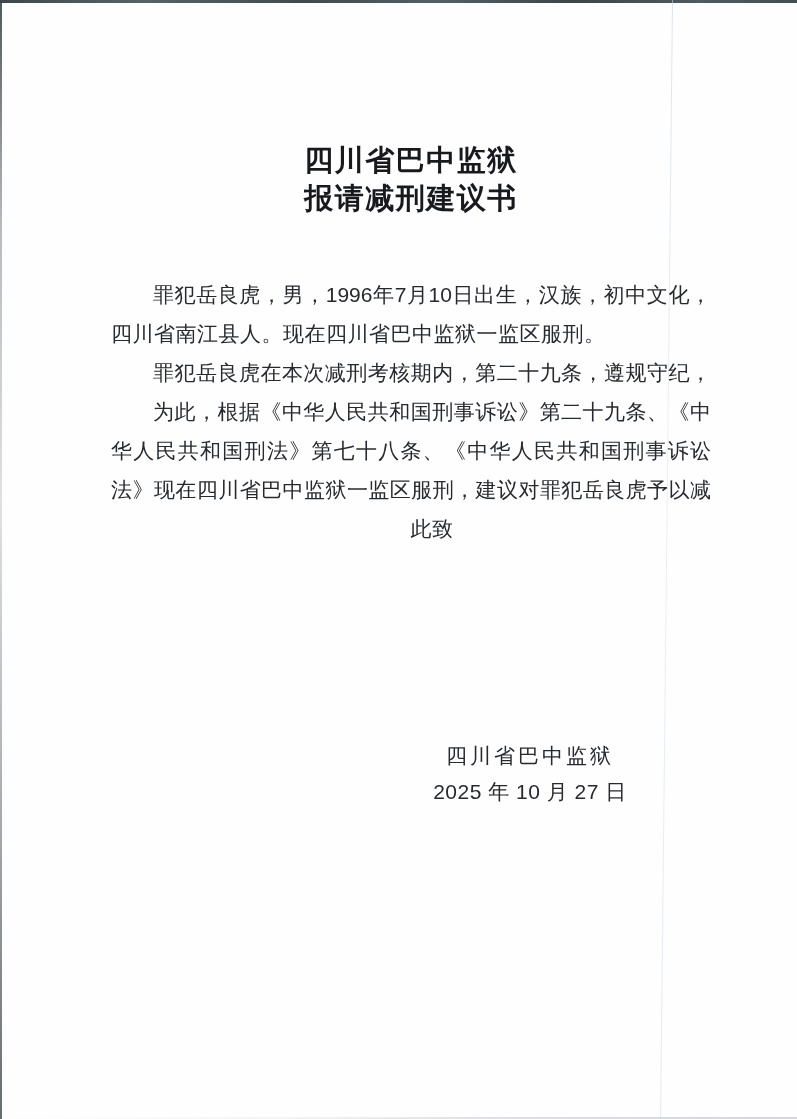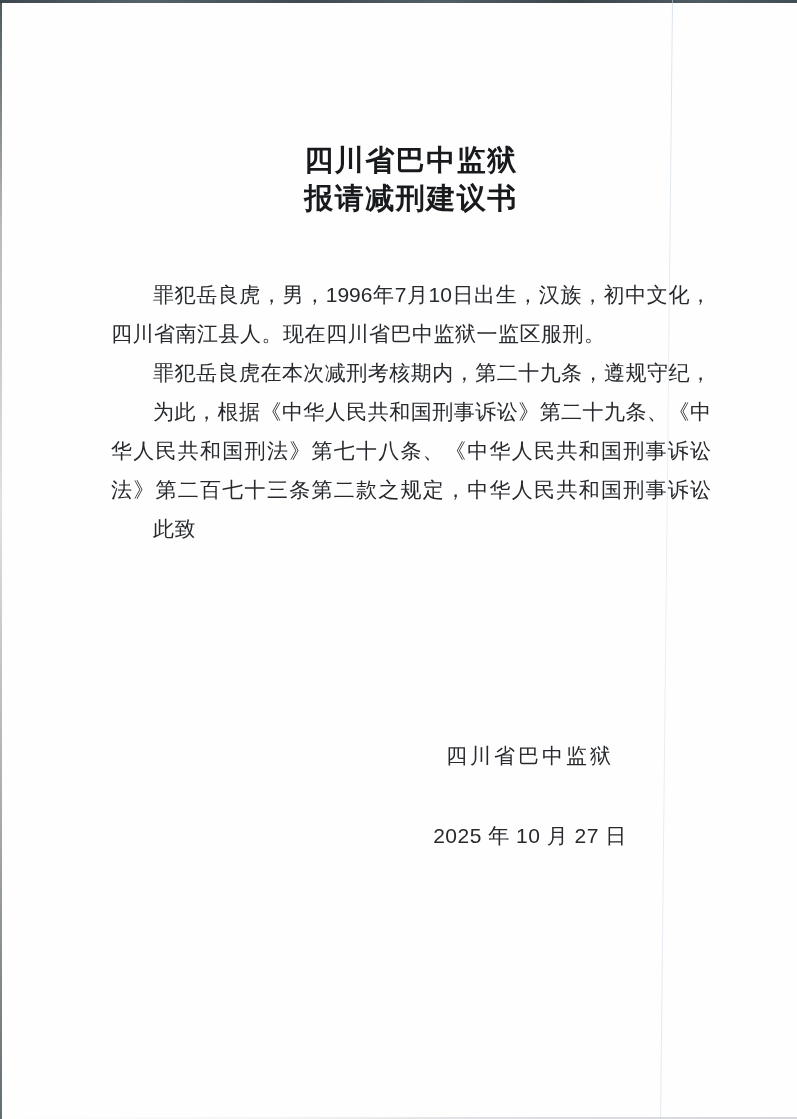--- a/index.html
+++ b/index.html
@@ -70,37 +70,37 @@
     top: 275px; left: 111px;
     width: 600px;
     font-size: 21px;
     line-height: 39px;
   }
   .body-line {
     height: 39px;
     letter-spacing: 0.5px;
     white-space: nowrap;
   }
-  .body-line.indent { padding-left: 42px; }
+  .body-line.indent { padding-left: 42px; text-align: center; }
   .body-line.fill {
     letter-spacing: 0;
     text-align: justify;
     text-align-last: justify;
     text-justify: inter-character;
   }
   .signature-block {
     position: absolute;
     top: 738px; left: 370px;
     width: 320px;
     text-align: center;
     font-size: 21px;
     line-height: 36px;
   }
   .signature-org { letter-spacing: 3px; }
-  .signature-date { letter-spacing: 0.5px; margin-top: 44px; }
+  .signature-date { letter-spacing: 0.5px; }
 </style>
 </head>
 <body>
 
 <div class="page">
 
   <div class="scan-edge-top"></div>
   <div class="scan-edge-left"></div>
   <div class="scan-edge-bottom"></div>
   <div class="paper-crease"></div>
@@ -109,21 +109,21 @@
     <div>四川省巴中监狱</div>
     <div>报请减刑建议书</div>
   </div>
 
   <div class="doc-body" id="doc-body">
       <div class="body-line indent fill">罪犯岳良虎，男，1996年7月10日出生，汉族，初中文化，</div>
       <div class="body-line">四川省南江县人。现在四川省巴中监狱一监区服刑。</div>
       <div class="body-line indent fill">罪犯岳良虎在本次减刑考核期内，第二十九条，遵规守纪，</div>
       <div class="body-line indent fill">为此，根据《中华人民共和国刑事诉讼》第二十九条、《中</div>
       <div class="body-line fill">华人民共和国刑法》第七十八条、《中华人民共和国刑事诉讼</div>
-      <div class="body-line fill">法》第二百七十三条第二款之规定，中华人民共和国刑事诉讼</div>
+      <div class="body-line fill">法》现在四川省巴中监狱一监区服刑，建议对罪犯岳良虎予以减</div>
       <div class="body-line indent">此致</div>
     </div>
 
   <div class="signature-block">
     <div class="signature-org">四川省巴中监狱</div>
     <div class="signature-date">2025 年 10 月 27 日</div>
   </div>
 
 </div>
 

